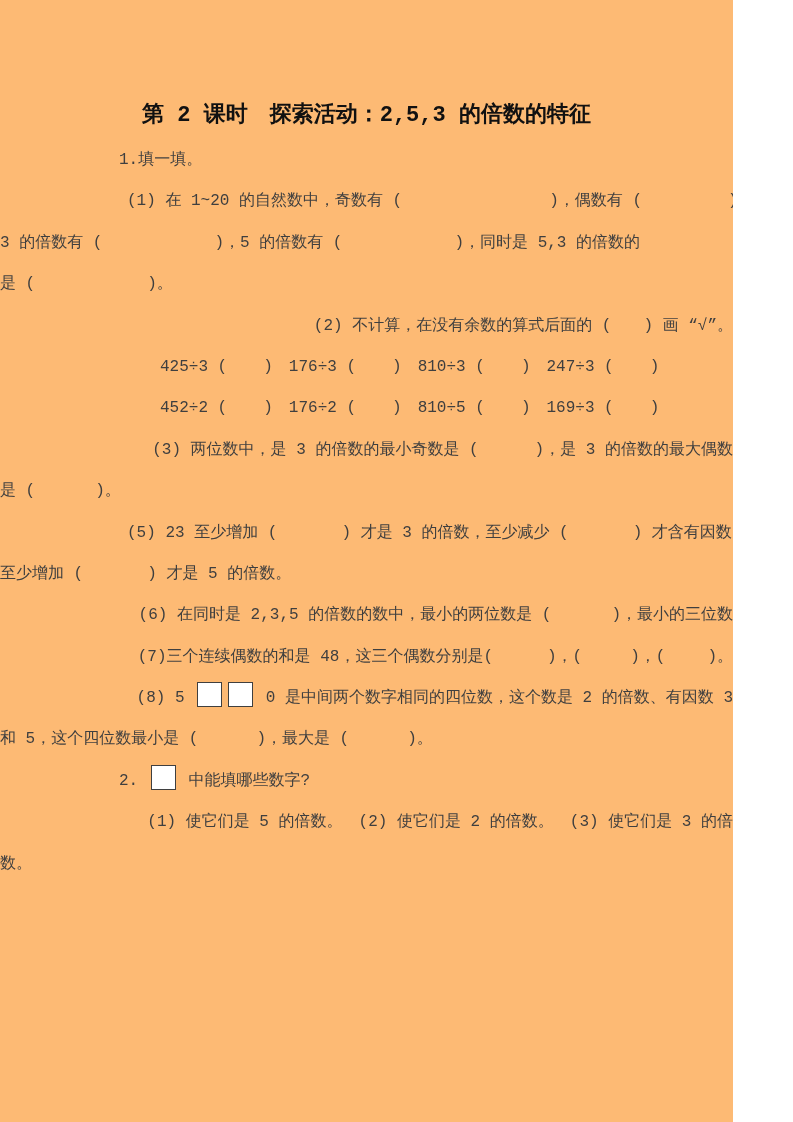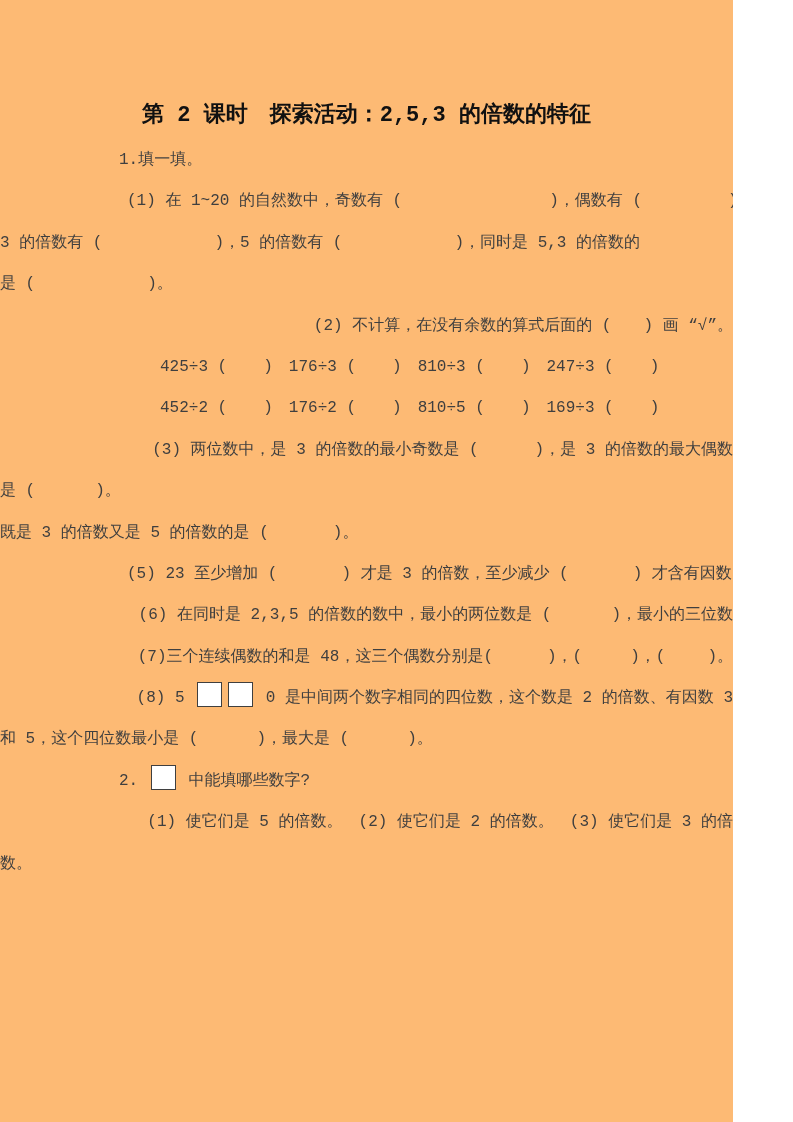--- a/index.html
+++ b/index.html
@@ -61,22 +61,22 @@
   <div class="body">
       <div class="line indent-section"><span class="run">1.填一填。</span></div>
       <div class="line indent-first"><span class="run">(1) 在 1~20 的自然数中，奇数有 (</span><span class="blank-gap" style="width: 147px;"></span><span class="run">)，偶数有 (</span><span class="blank-gap" style="width: 86px;"></span><span class="run">)，</span></div>
       <div class="line indent-cont"><span class="run">3 的倍数有 (</span><span class="blank-gap" style="width: 112px;"></span><span class="run">)，5 的倍数有 (</span><span class="blank-gap" style="width: 112px;"></span><span class="run">)，同时是 5,3 的倍数的</span></div>
       <div class="line indent-cont"><span class="run">是 (</span><span class="blank-gap" style="width: 112px;"></span><span class="run">)。</span></div>
       <div class="line indent-first"><span class="run">(2) 不计算，在没有余数的算式后面的 (</span><span class="blank-gap" style="width: 32px;"></span><span class="run">) 画 “√”。</span></div>
       <div class="line indent-columns"><span class="run">425÷3 (</span><span class="blank-gap" style="width: 36px;"></span><span class="run">)</span><span class="blank-gap" style="width: 16px;"></span><span class="run">176÷3 (</span><span class="blank-gap" style="width: 36px;"></span><span class="run">)</span><span class="blank-gap" style="width: 16px;"></span><span class="run">810÷3 (</span><span class="blank-gap" style="width: 36px;"></span><span class="run">)</span><span class="blank-gap" style="width: 16px;"></span><span class="run">247÷3 (</span><span class="blank-gap" style="width: 36px;"></span><span class="run">)</span></div>
       <div class="line indent-columns"><span class="run">452÷2 (</span><span class="blank-gap" style="width: 36px;"></span><span class="run">)</span><span class="blank-gap" style="width: 16px;"></span><span class="run">176÷2 (</span><span class="blank-gap" style="width: 36px;"></span><span class="run">)</span><span class="blank-gap" style="width: 16px;"></span><span class="run">810÷5 (</span><span class="blank-gap" style="width: 36px;"></span><span class="run">)</span><span class="blank-gap" style="width: 16px;"></span><span class="run">169÷3 (</span><span class="blank-gap" style="width: 36px;"></span><span class="run">)</span></div>
       <div class="line indent-first"><span class="run">(3) 两位数中，是 3 的倍数的最小奇数是 (</span><span class="blank-gap" style="width: 56px;"></span><span class="run">)，是 3 的倍数的最大偶数</span></div>
       <div class="line indent-cont"><span class="run">是 (</span><span class="blank-gap" style="width: 60px;"></span><span class="run">)。</span></div>
-      <div class="line indent-cont"><span class="run">既是 3 的倍数又是 5 的倍数的是 (</span><span class="blank-gap" style="width: 64px;"></span><span class="run">)。</span></div>
       <div class="line indent-first"><span class="run">(5) 23 至少增加 (</span><span class="blank-gap" style="width: 64px;"></span><span class="run">) 才是 3 的倍数，至少减少 (</span><span class="blank-gap" style="width: 64px;"></span><span class="run">) 才含有因数 2，</span></div>
+      <div class="line indent-cont"><span class="run">至少增加 (</span><span class="blank-gap" style="width: 64px;"></span><span class="run">) 才是 5 的倍数。</span></div>
       <div class="line indent-first"><span class="run">(6) 在同时是 2,3,5 的倍数的数中，最小的两位数是 (</span><span class="blank-gap" style="width: 60px;"></span><span class="run">)，最小的三位数</span></div>
       <div class="line indent-first"><span class="run">(7)三个连续偶数的和是 48，这三个偶数分别是(</span><span class="blank-gap" style="width: 54px;"></span><span class="run">)，(</span><span class="blank-gap" style="width: 48px;"></span><span class="run">)，(</span><span class="blank-gap" style="width: 42px;"></span><span class="run">)。</span></div>
       <div class="line indent-first"><span class="run">(8) 5 </span><span class="answer-box"></span><span class="answer-box"></span><span class="run"> 0 是中间两个数字相同的四位数，这个数是 2 的倍数、有因数 3</span></div>
       <div class="line indent-cont"><span class="run">和 5，这个四位数最小是 (</span><span class="blank-gap" style="width: 58px;"></span><span class="run">)，最大是 (</span><span class="blank-gap" style="width: 58px;"></span><span class="run">)。</span></div>
       <div class="line indent-section"><span class="run">2. </span><span class="answer-box"></span><span class="run"> 中能填哪些数字?</span></div>
       <div class="line indent-first"><span class="run">(1) 使它们是 5 的倍数。</span><span class="blank-gap" style="width: 16px;"></span><span class="run">(2) 使它们是 2 的倍数。</span><span class="blank-gap" style="width: 16px;"></span><span class="run">(3) 使它们是 3 的倍</span></div>
       <div class="line indent-cont"><span class="run">数。</span></div>
     </div>
 </div>
 

